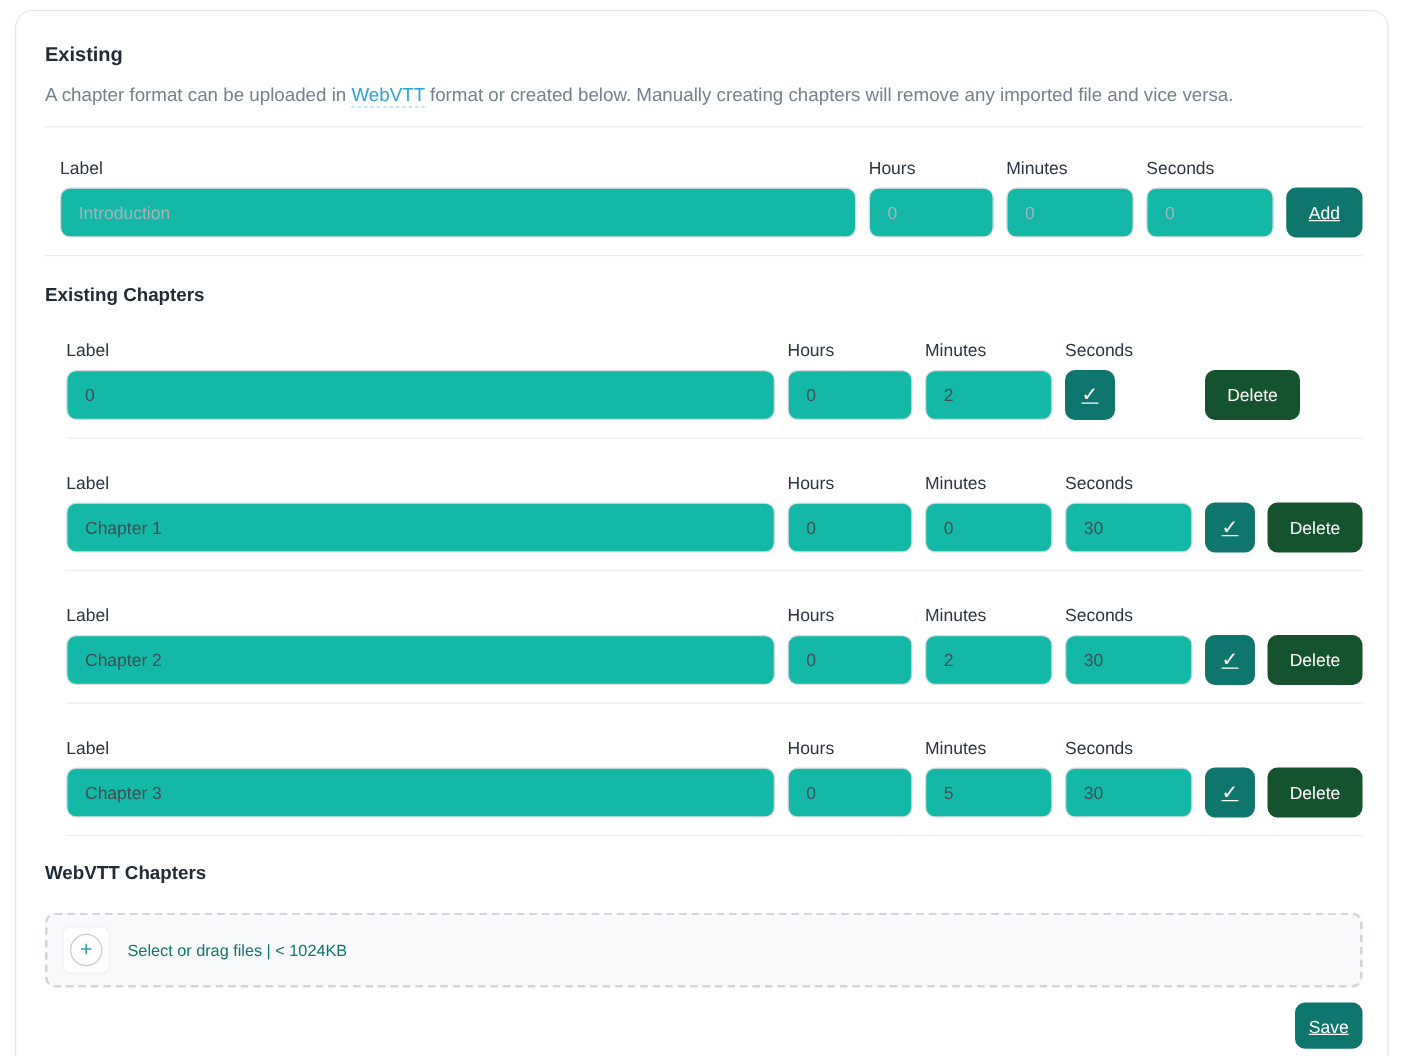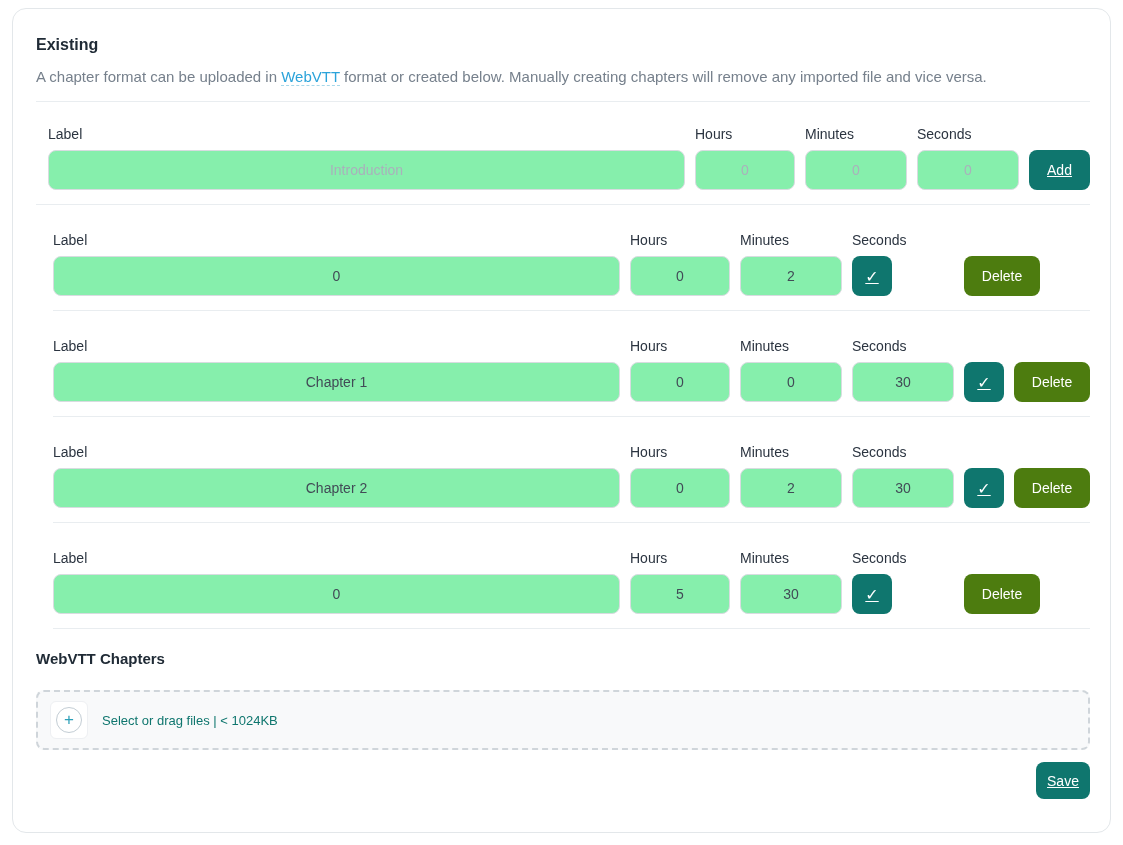--- a/index.html
+++ b/index.html
@@ -50,39 +50,38 @@
     font-size: 14px;
     color: #2b3440;
     font-weight: 400;
   }
   .hdr-row { margin-bottom: 8px; }
   input.text-input {
     height: 40px;
     width: 100%;
     border: 1px solid #d8dce0;
     border-radius: 8px;
-    padding: 0 2px;
+    padding: 0 14px;
     font-size: 14px;
     font-family: "Liberation Sans", sans-serif;
     color: #414b56;
-    background: #86efac;
+    background: #14b8a6;
     outline: none;
-    text-align: center;
   }
   input.text-input::placeholder { color: #a9b1bb; }
   .btn {
     border: none;
     border-radius: 8px;
     font-family: "Liberation Sans", sans-serif;
     font-size: 14px;
     color: #ffffff;
     cursor: pointer;
   }
   .btn-teal { background: #0f766e; text-decoration: underline; }
-  .btn-red  { background: #4d7c0f; }
+  .btn-red  { background: #14532d; }
   .btn-add  { height: 40px; width: 61px; }
   .btn-check {
     height: 40px; width: 40px;
     font-size: 16px;
     display: flex; align-items: center; justify-content: center;
   }
   .btn-delete { height: 40px; width: 76px; }
   .btn-save { height: 37px; width: 54px; }
   
   .section-title {
@@ -169,20 +168,21 @@
       <input class="text-input" type="text" placeholder="Introduction" style="">
       <input class="text-input" type="text" placeholder="0" style="">
       <input class="text-input" type="text" placeholder="0" style="">
       <input class="text-input" type="text" placeholder="0" style="">
       <button class="btn btn-teal btn-add">Add</button>
     </div>
   </div>
   <hr class="divider">
 
   <div class="existing-section">
+    <div class="section-title" style="margin-left:0;">Existing Chapters</div>
 
     <div class="chapter-row">
       <div class="chapter-grid hdr-row">
         <div class="field-label">Label</div>
         <div class="field-label">Hours</div>
         <div class="field-label">Minutes</div>
         <div class="field-label">Seconds</div>
         <div></div>
           <div></div>
       </div>
@@ -242,20 +242,21 @@
     <div class="chapter-row last">
       <div class="chapter-grid hdr-row">
         <div class="field-label">Label</div>
         <div class="field-label">Hours</div>
         <div class="field-label">Minutes</div>
         <div class="field-label">Seconds</div>
         <div></div>
           <div></div>
       </div>
       <div class="chapter-grid">
+        <input class="text-input" type="text" value="Chapter 3" style="">
         <input class="text-input" type="text" value="0" style="">
         <input class="text-input" type="text" value="5" style="">
         <input class="text-input" type="text" value="30" style="">
         <button class="btn btn-teal btn-check">
             <span>✓</span>
           </button>
         <button class="btn btn-red btn-delete">Delete</button>
       </div>
     </div>
   </div>

